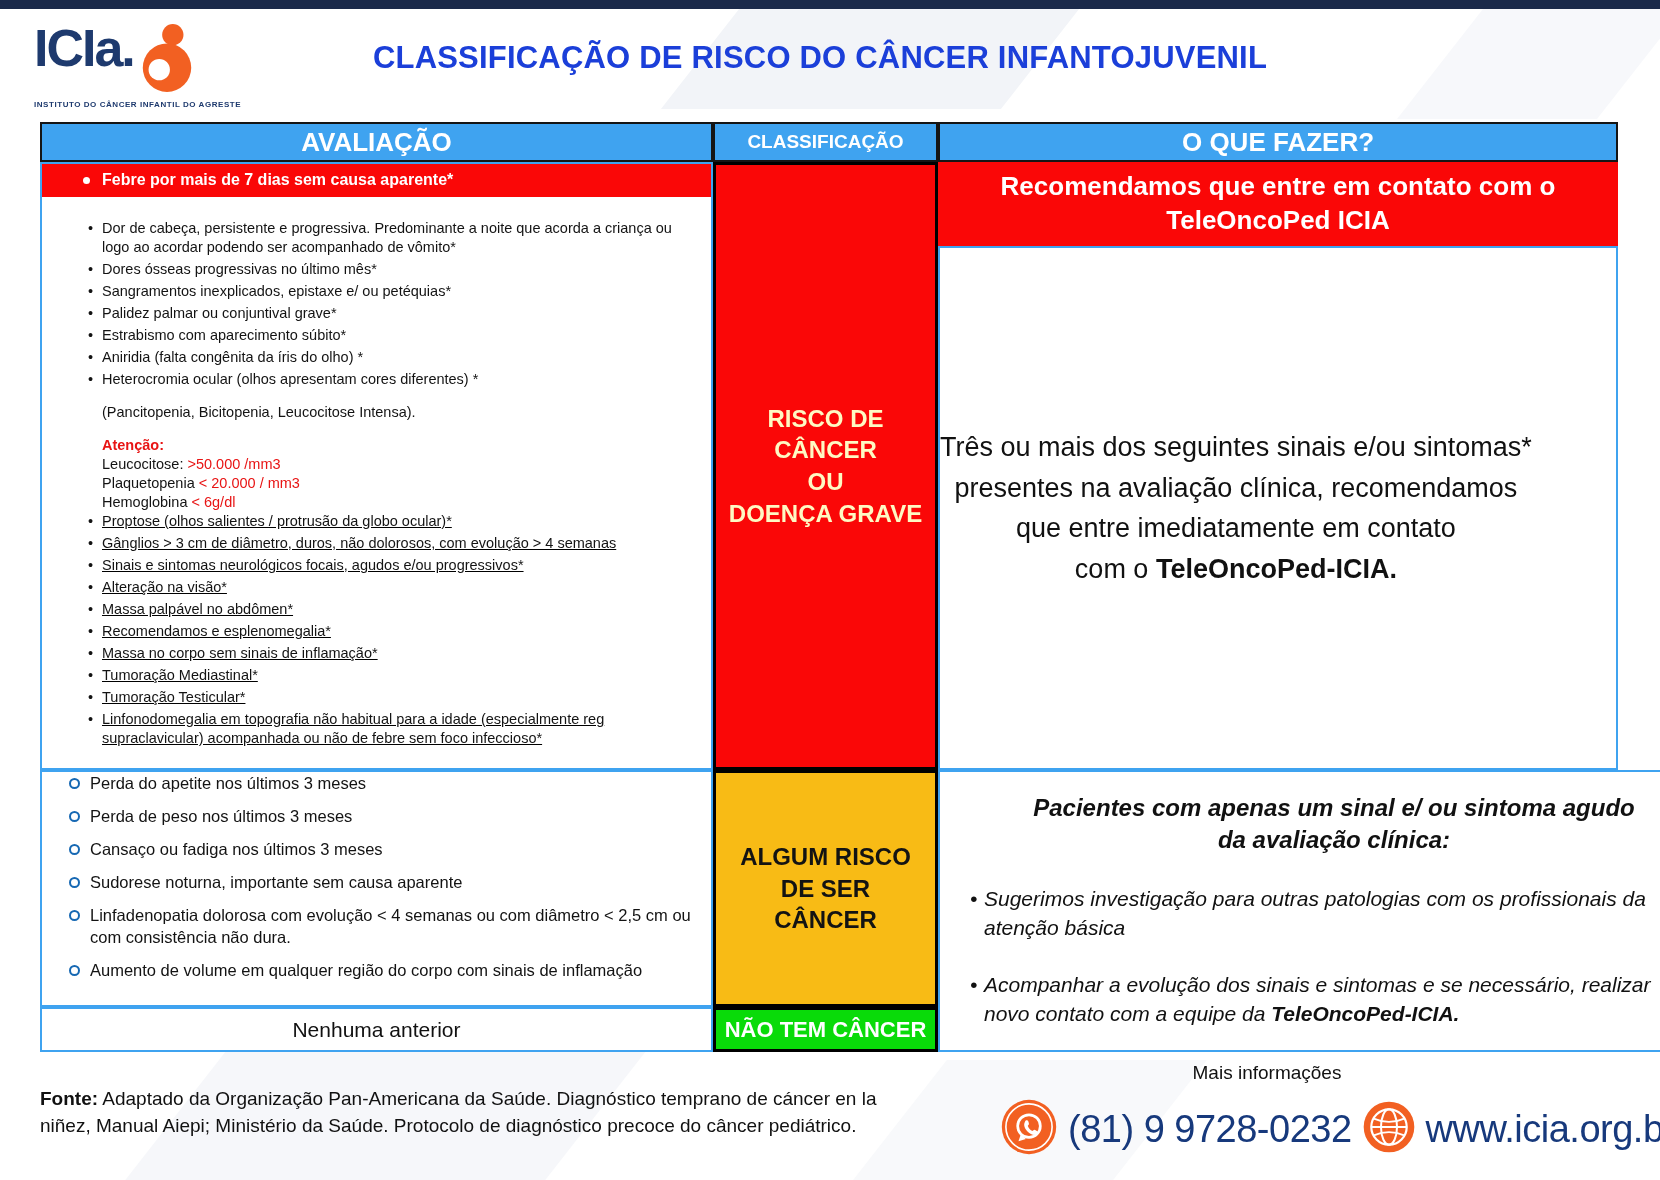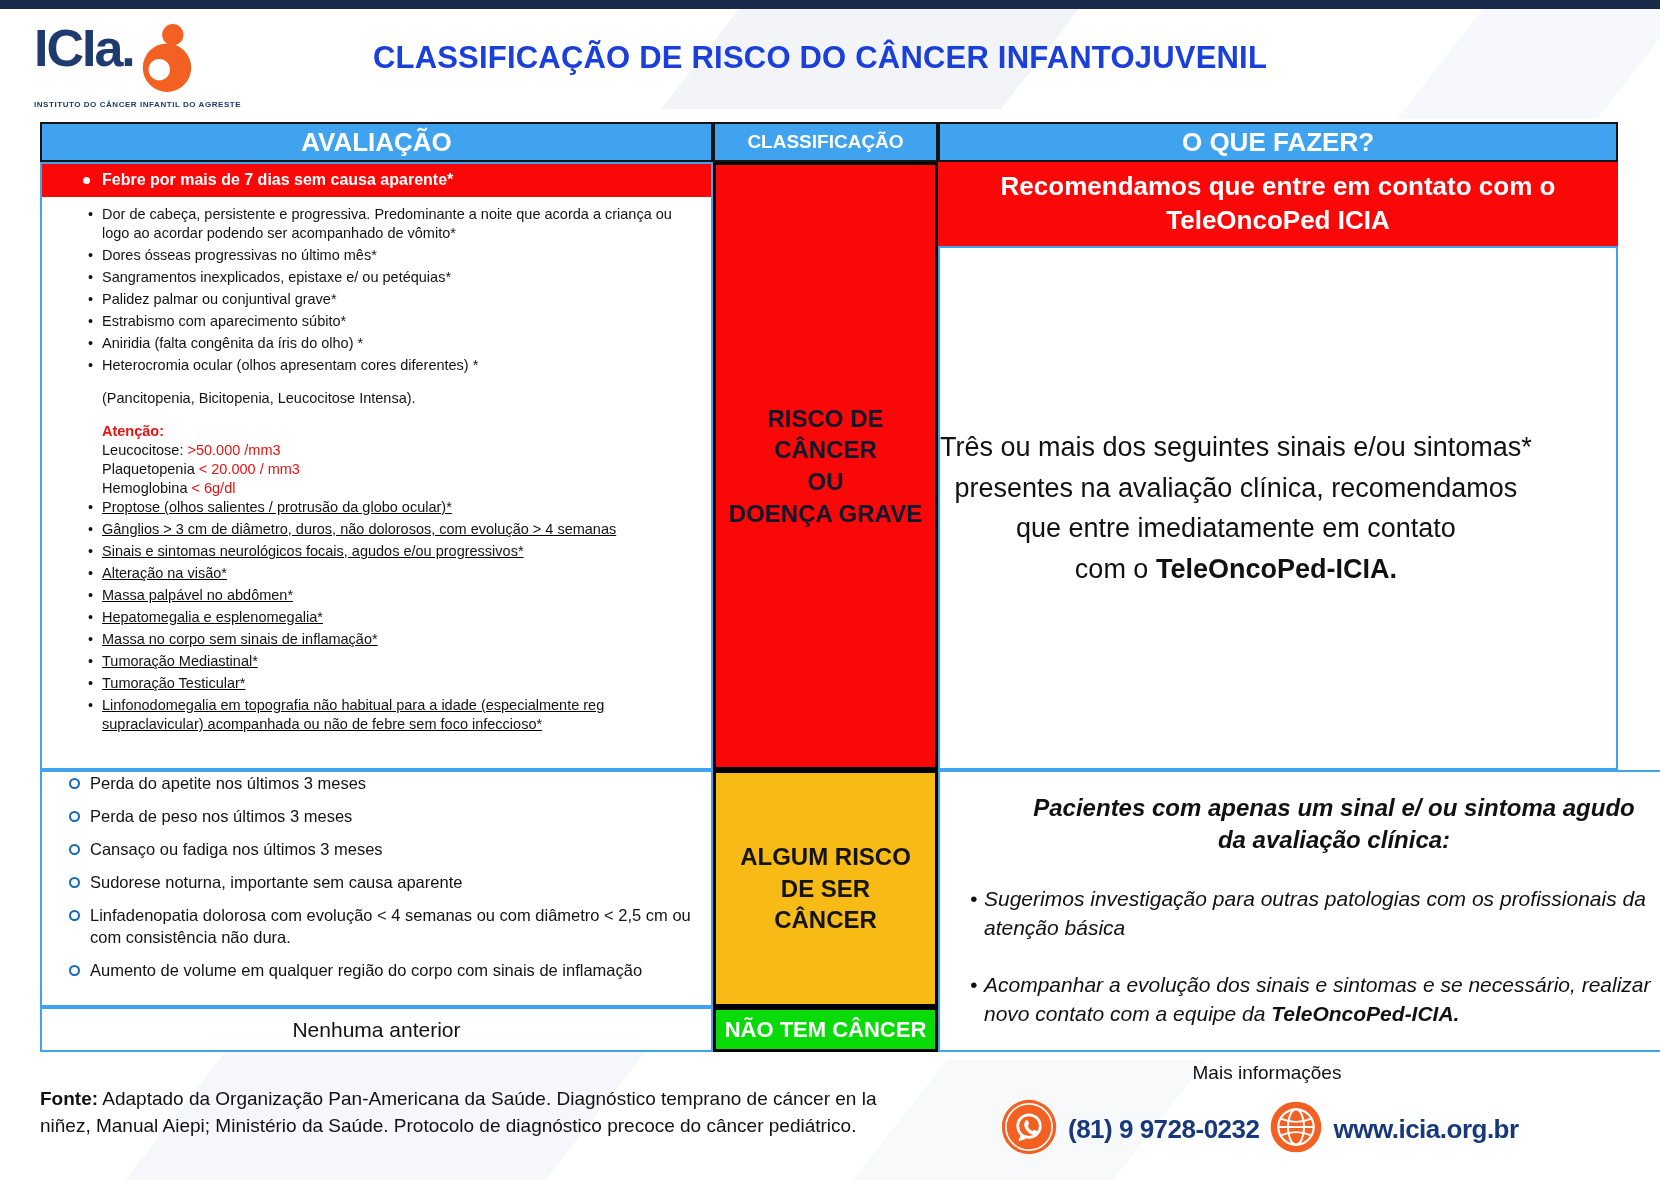--- a/index.html
+++ b/index.html
@@ -48,56 +48,56 @@
   .cell-eval-high{left:40px;top:162px;width:673px;height:608px;}
   .cell-eval-some{left:40px;top:770px;width:673px;height:237px;}
   .cell-eval-none{left:40px;top:1007px;width:673px;height:45px;display:flex;align-items:center;justify-content:center;
       font-size:21px;color:#111;}
 
   .alert-band{height:34px;background:var(--risk-red);display:flex;align-items:center;margin:-1px -1px 0 -1px;}
   .alert-dot{width:7px;height:7px;border-radius:50%;background:#fff;margin-left:42px;margin-right:12px;flex:0 0 auto;}
   .alert-text{color:#fff;font-weight:700;font-size:16px;}
 
   ul.plain{list-style:none;margin:0;padding:0;}
-  .eval-list{padding-top:8px;}
+  .eval-list{padding-top:22px;}
   .b-item{position:relative;padding-left:60px;padding-right:14px;font-size:14.5px;line-height:19px;color:#131313;margin-bottom:3px;}
   .b-item::before{content:"•";position:absolute;left:46px;top:0;color:#131313;}
   .hemo-item{margin-top:8px;}
   .note-line{margin:14px 0 0 60px;font-size:14.5px;line-height:19px;color:#131313;}
   .attn{margin:14px 0 0 60px;font-size:14.5px;line-height:19px;color:#131313;}
   .attn-label{color:#E81414;font-weight:700;}
   .attn-val{color:#E81414;}
   .list2{margin-top:12px;text-decoration:underline;}
 
   .o-item{position:relative;padding-left:48px;padding-right:10px;font-size:16.5px;line-height:22px;color:#131313;margin-bottom:11px;}
   .o-item::before{content:"";position:absolute;left:27px;top:6px;width:7px;height:7px;border:2px solid #1668B3;border-radius:50%;}
   .some-list{padding-top:16px;}
 
   
   .class-cell{position:absolute;display:flex;align-items:center;justify-content:center;text-align:center;
       border:3px solid #000;font-weight:700;line-height:1.32;}
-  .class-high{left:713px;top:162px;width:225px;height:608px;background:var(--risk-red);color:#0f172a;font-size:24px;}
+  .class-high{left:713px;top:162px;width:225px;height:608px;background:var(--risk-red);color:#fef9c3;font-size:24px;}
   .class-some{left:713px;top:770px;width:225px;height:237px;background:var(--some-yellow);color:#131313;font-size:24px;}
   .class-none{left:713px;top:1007px;width:225px;height:45px;background:var(--none-green);color:#fff;font-size:22px;}
 
   
   .banner-high{position:absolute;left:938px;top:162px;width:680px;height:84px;background:var(--risk-red);
       color:#fff;font-weight:700;font-size:26px;display:flex;align-items:center;justify-content:center;text-align:center;line-height:1.3;}
   .act-high{left:938px;top:246px;width:680px;height:524px;display:flex;align-items:center;justify-content:flex-start;
       text-align:center;font-size:27px;line-height:1.5;color:#111;}
   .act-some{left:938px;top:770px;width:804px;height:282px;padding:14px 42px 0 30px;color:#111;font-style:italic;}
   .act-title{text-align:center;font-weight:700;font-size:24px;line-height:1.35;margin-top:6px;}
   .act-bullet{position:relative;padding-left:14px;font-size:21px;line-height:1.4;margin-top:27px;}
   .act-bullet::before{content:"•";position:absolute;left:0;top:0;}
 
   
   .fonte{position:absolute;left:40px;top:1086px;width:890px;font-size:19px;line-height:1.42;color:#111;}
   .more-info{position:absolute;left:1117px;top:1062px;width:300px;text-align:center;font-size:19px;color:#111;}
   .contact{position:absolute;left:1000px;top:1096px;height:66px;display:flex;align-items:center;gap:10px;}
-  .contact-text{color:var(--navy);font-weight:700;font-size:26px;letter-spacing:-.5px;white-space:nowrap;}
+  .contact-text{color:var(--navy);font-weight:400;font-size:38px;letter-spacing:-.5px;white-space:nowrap;}
 </style>
 </head>
 <body>
 
 <div class="page">
   <div class="top-strip"></div>
   <div class="wm wm1"></div>
   <div class="wm wm2"></div>
   <div class="wm wm3"></div>
   <div class="wm wm4"></div>
@@ -150,21 +150,21 @@
             <div class="attn-line"><span>Hemoglobina</span><span class="attn-val"> &lt; 6g/dl</span></div>
           </div>
       </div>
       <ul class="plain list2">
 
       <li class="b-item">Proptose (olhos salientes / protrusão da globo ocular)*</li>
           <li class="b-item">Gânglios &gt; 3 cm de diâmetro, duros, não dolorosos, com evolução &gt; 4 semanas</li>
           <li class="b-item">Sinais e sintomas neurológicos focais, agudos e/ou progressivos*</li>
           <li class="b-item">Alteração na visão*</li>
           <li class="b-item">Massa palpável no abdômen*</li>
-          <li class="b-item">Hepatomegalia e esplenomegalia*</li>
+          <li class="b-item">Recomendamos e esplenomegalia*</li>
           <li class="b-item">Massa no corpo sem sinais de inflamação*</li>
           <li class="b-item">Tumoração Mediastinal*</li>
           <li class="b-item">Tumoração Testicular*</li>
           <li class="b-item">Linfonodomegalia em topografia não habitual para a idade (especialmente reg supraclavicular) acompanhada ou não de febre sem foco infeccioso*</li>
         </ul>
     </div>
   </div>
 
   <div class="class-cell class-high pre">RISCO DE CÂNCER
 OU

